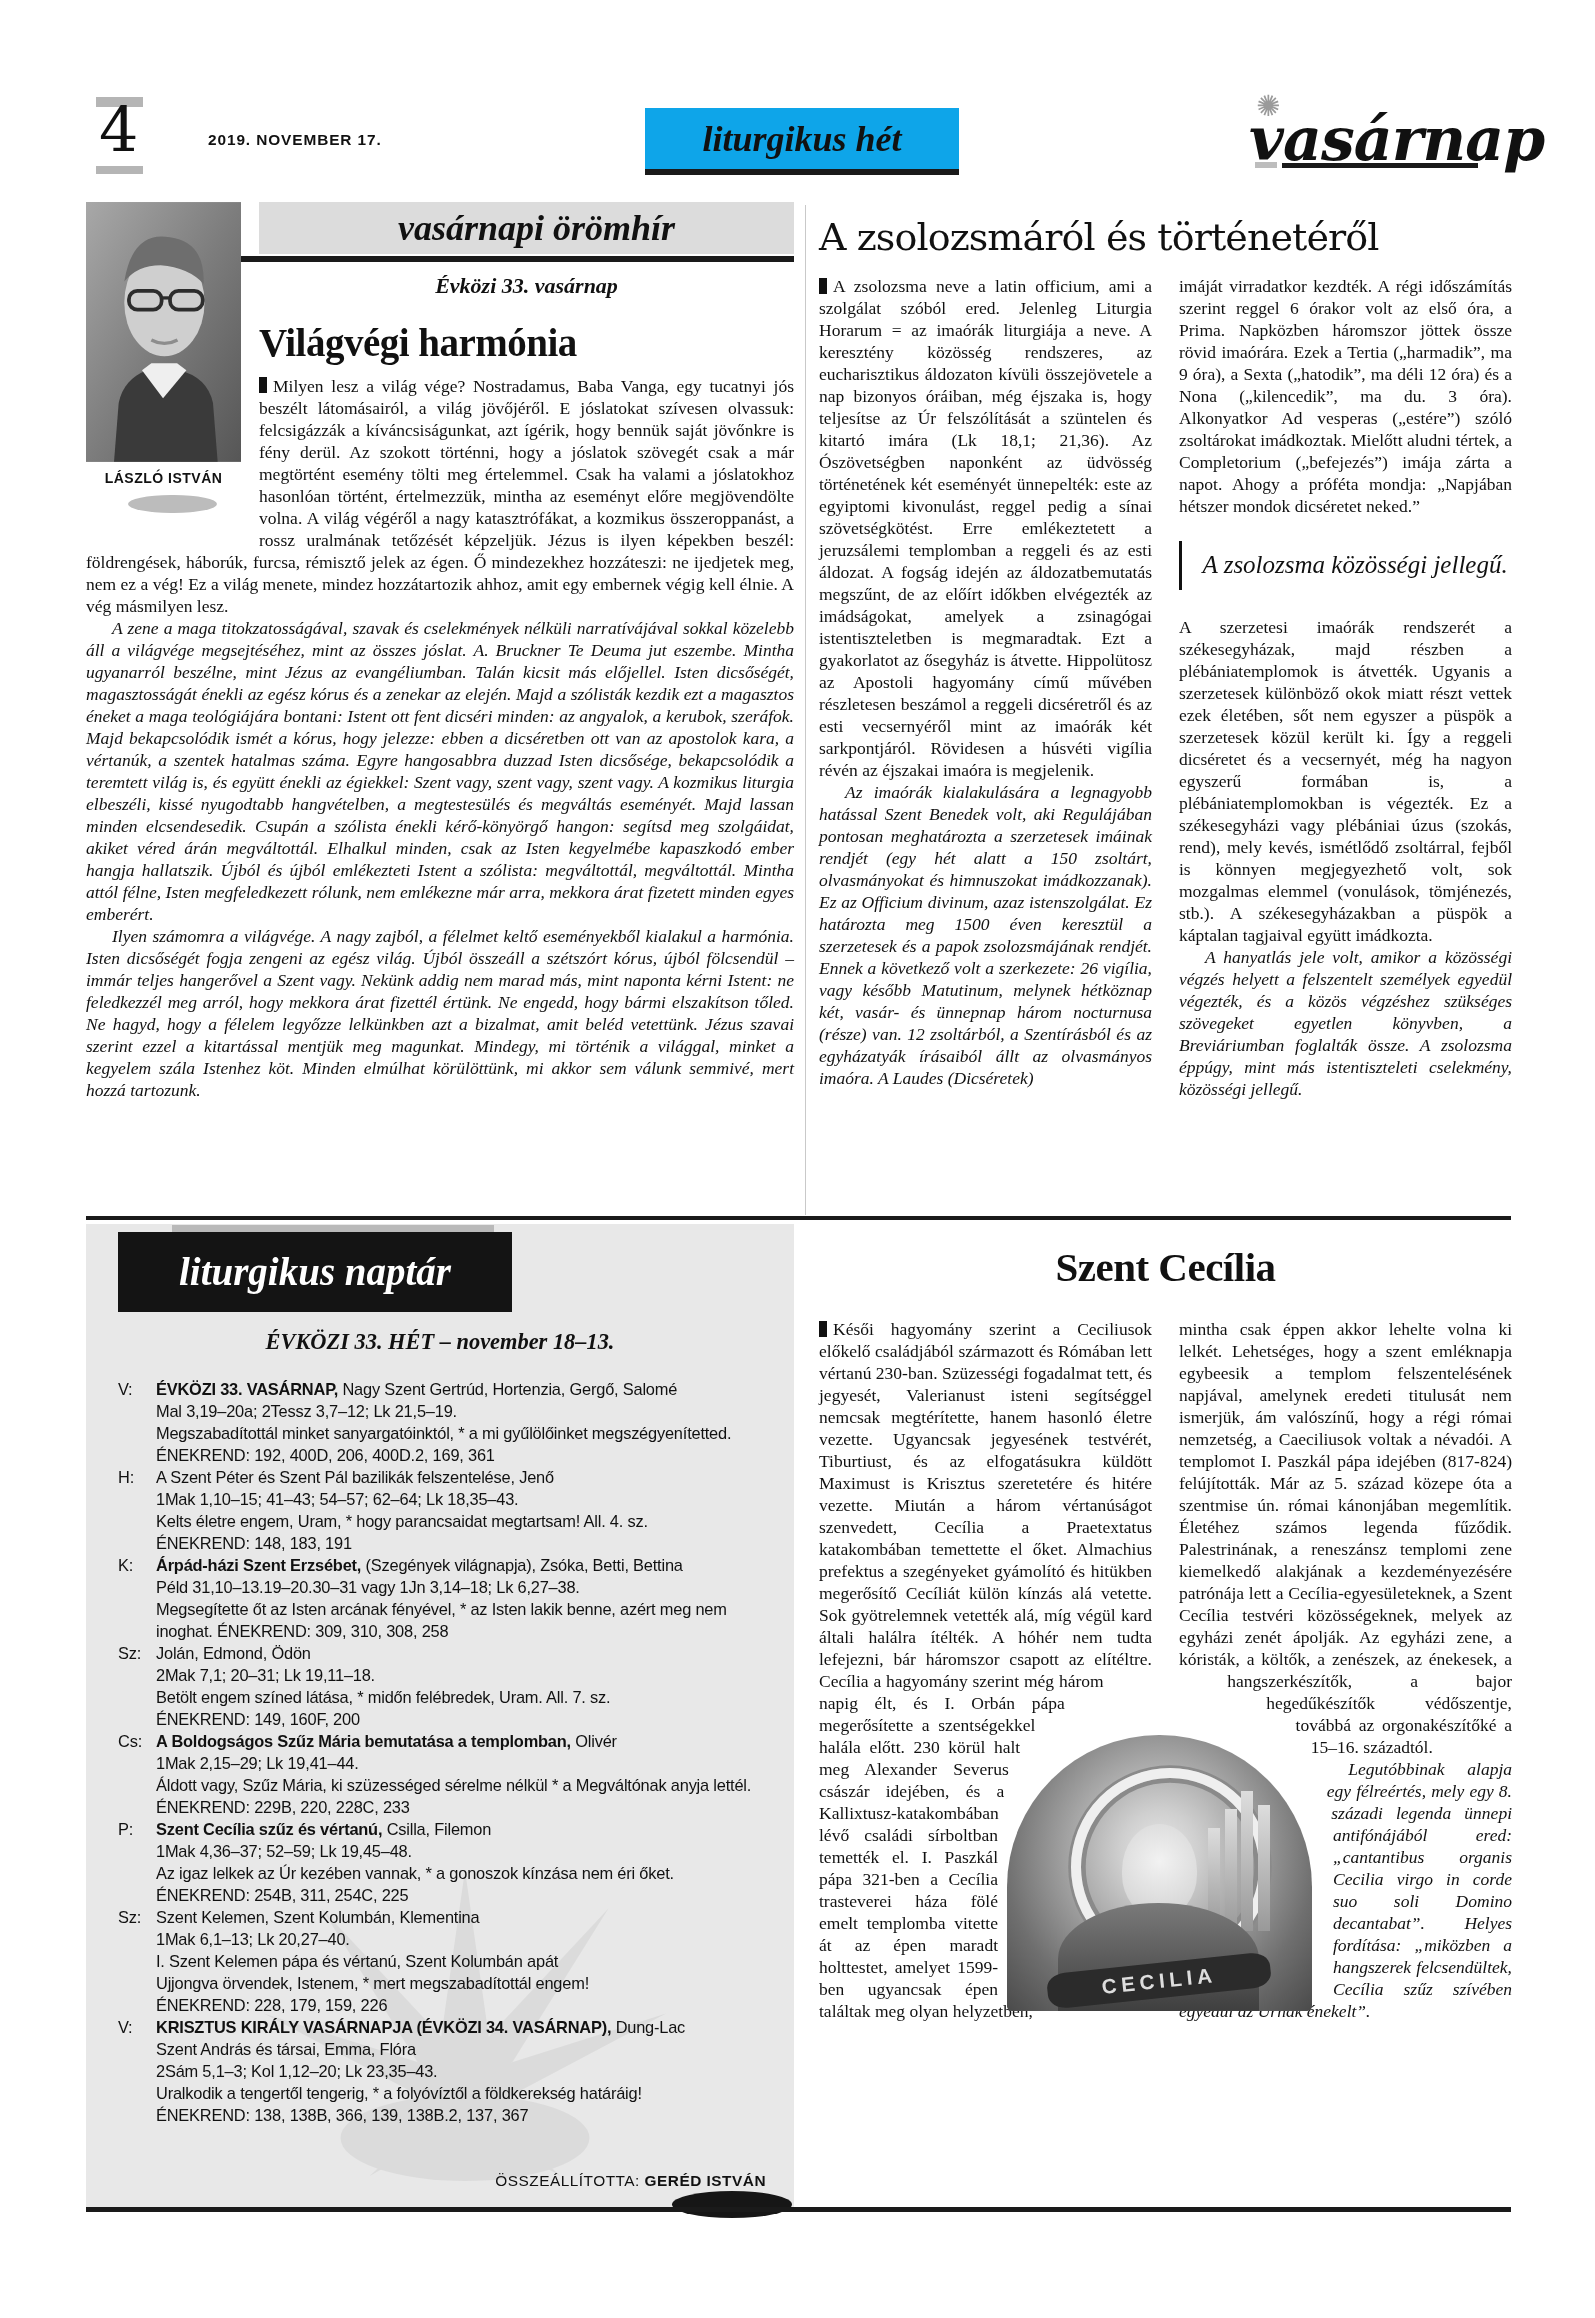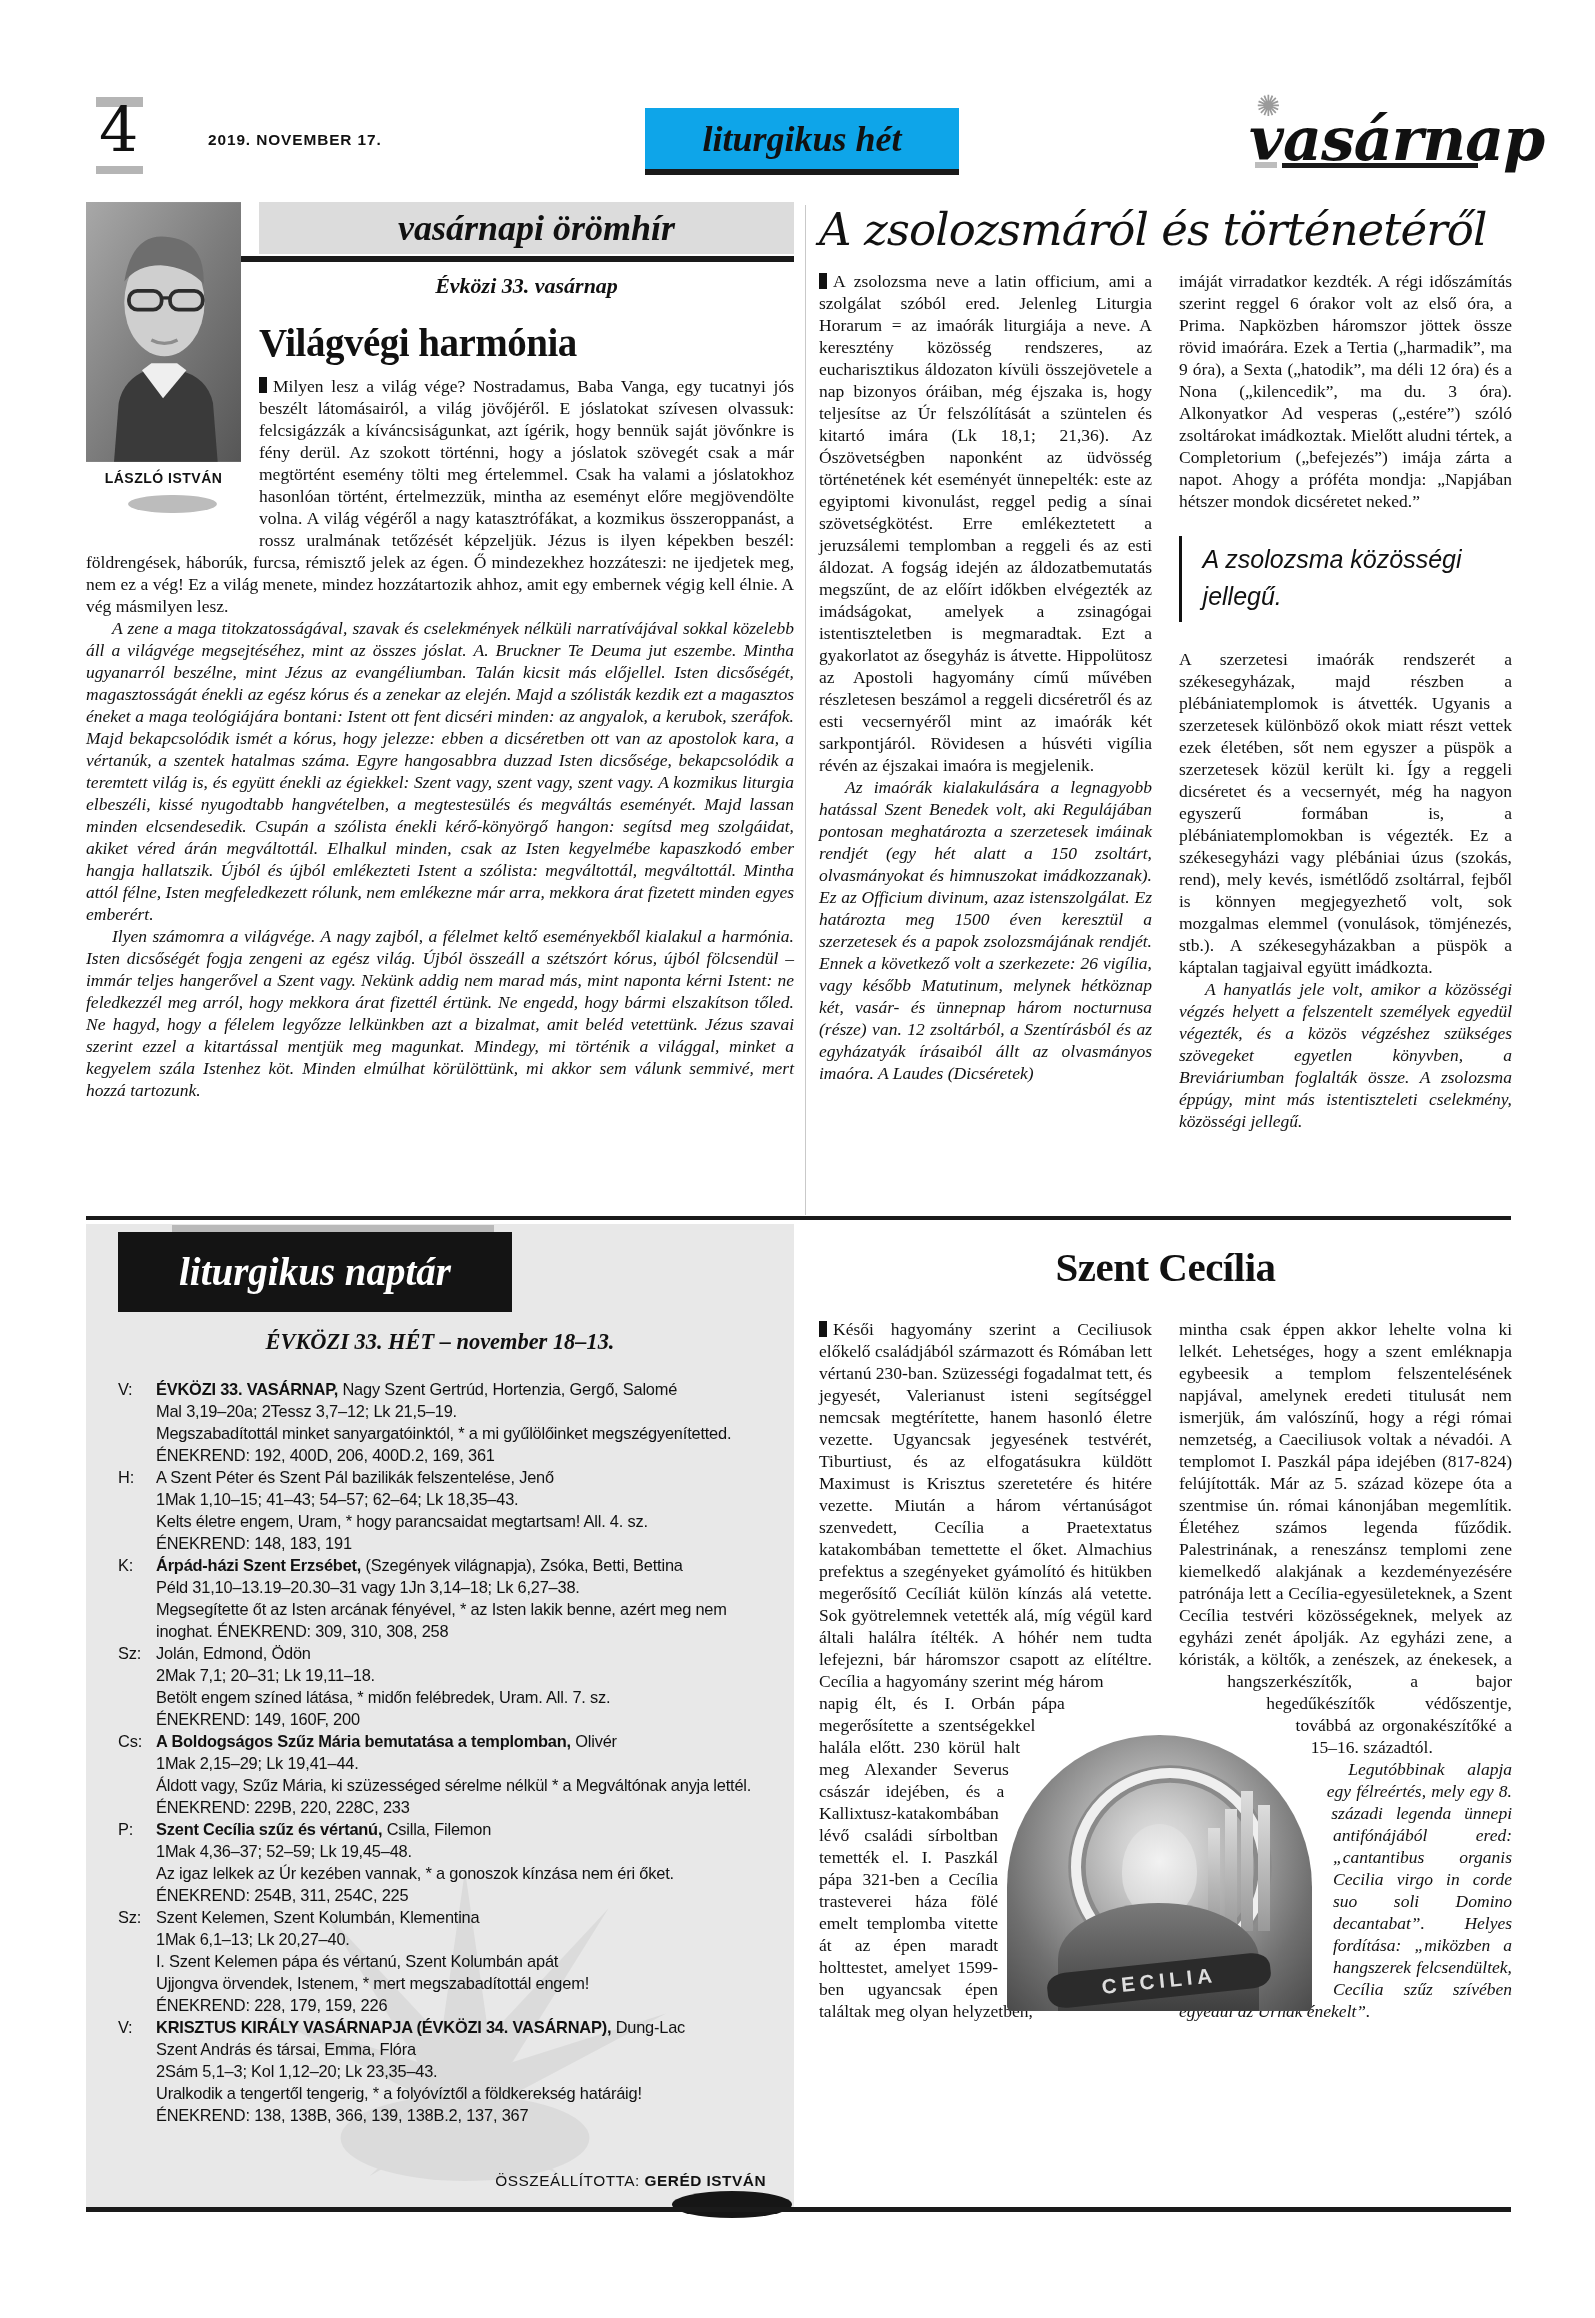--- a/index.html
+++ b/index.html
@@ -37,26 +37,26 @@
   .series{margin-top:10.3px;text-align:center;font-style:italic;font-weight:bold;font-size:22px;}
   .gospel h1{margin:24px 0 0;font-size:39px;line-height:1;font-weight:bold;letter-spacing:-0.5px;}
   .bodytext p{margin:0;font-size:17.5px;line-height:22px;text-align:justify;}
   .bodytext p + p{text-indent:26px;font-style:italic;}
   p.lead::before{content:"";display:inline-block;width:7.5px;height:16px;background:#111;
                  margin-right:6.5px;vertical-align:-1.9px;}
   .gospel .bodytext{margin-top:13px;}
 
   
   .history{position:absolute;left:819px;top:206px;width:693px;}
-  .history h1{margin:0 0 17px;font-style:italic;font-weight:500;font-size:45px;line-height:1.05;
+  .history h1{margin:12px 0 17px;font-weight:500;font-size:38px;line-height:1.05;
               font-family:"DejaVu Serif",serif;letter-spacing:-0.9px;}
   .twocol{display:flex;gap:27px;}
   .col{width:333px;}
   .pullquote{border-left:3.3px solid #111;padding:4.7px 0 6.5px 20.6px;margin:24px 0 26px;
-             font-style:italic;font-size:25px;line-height:1.5;font-family:Liberation Sans, sans-serif;}
+             font-style:italic;font-size:25px;line-height:1.5;font-family:Liberation Serif, serif;}
 
   
   .midrule{position:absolute;left:86px;top:1216px;width:1425px;height:4.2px;background:#1a1a1a;}
   .botrule{position:absolute;left:86px;top:2207px;width:1425px;height:4.7px;background:#1a1a1a;}
   .bot-ellipse{position:absolute;left:672px;top:2191px;width:120px;height:27px;background:#161616;border-radius:50%;}
 
   
   .calendar{position:absolute;left:86px;top:1224px;width:708px;height:983px;background:#e8e8e8;}
   .cal-gray-top{position:absolute;left:86px;top:0.9px;width:322px;height:7.5px;background:#b9b9b9;}
   .cal-banner{position:absolute;left:32px;top:7.5px;width:394px;height:80px;background:#141414;

